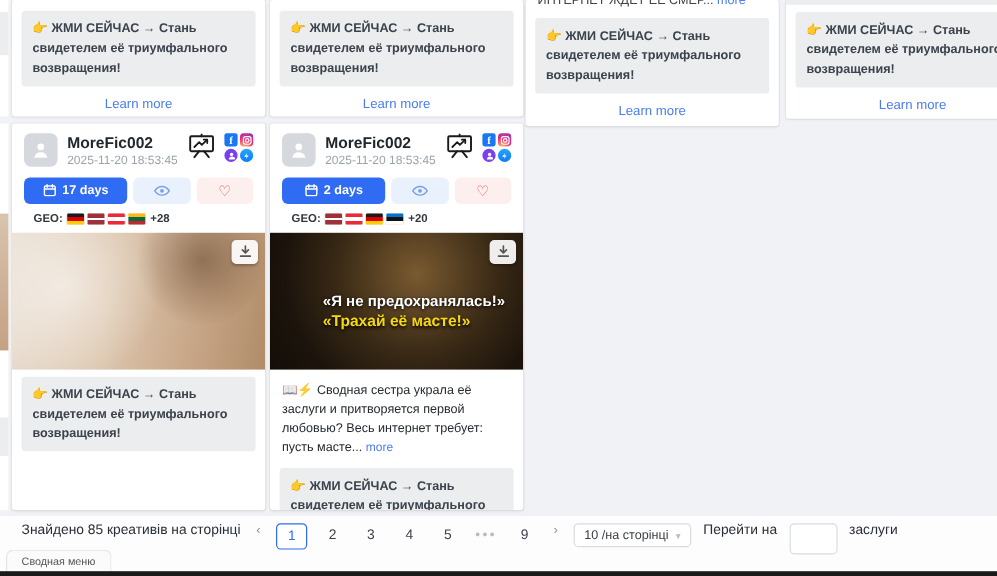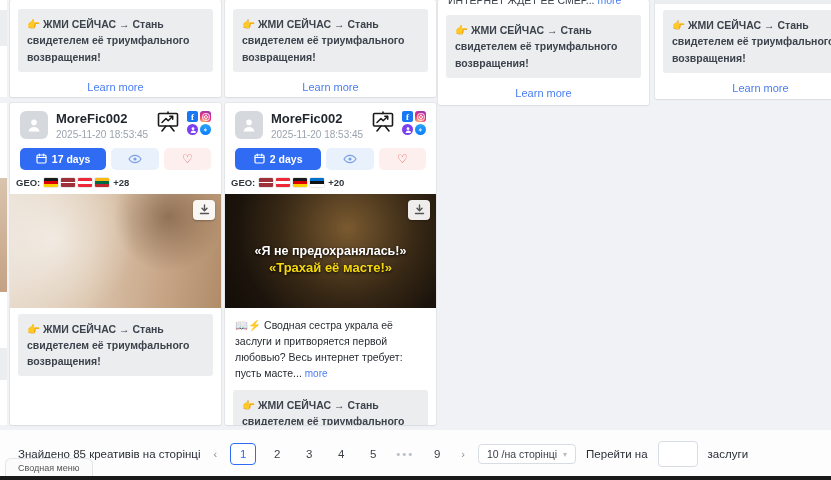--- a/index.html
+++ b/index.html
@@ -52,49 +52,49 @@
   .days-btn{
     flex:2.1 1 0;height:22px;background:#2f6bf3;border:none;border-radius:5px;color:#fff;
     font-size:10.5px;font-weight:bold;display:flex;align-items:center;justify-content:center;
     gap:5px;cursor:pointer;font-family:"Liberation Sans",sans-serif;
   }
   .eye-btn{flex:1 1 0;height:22px;background:#e9f1fc;border:none;border-radius:5px;
     display:flex;align-items:center;justify-content:center;cursor:pointer;}
   .heart-btn{flex:1 1 0;height:22px;background:#fdefee;border:none;border-radius:5px;
     display:flex;align-items:center;justify-content:center;cursor:pointer;
     color:#e05c5c;font-size:12px;line-height:1;}
-  .geo-row{display:flex;align-items:center;gap:4px;padding:7px 6px 6px;
+  .geo-row{display:flex;align-items:center;gap:4px;padding:7px 18px 6px;
     font-size:9.5px;font-weight:bold;color:#30363d;}
   .flag{width:14px;height:9px;border-radius:1px;display:inline-block;
     box-shadow:0 0 0 .5px rgba(0,0,0,.18);}
   .flag-germany{background:linear-gradient(#1a1a1a 33%,#d00 33%,#d00 66%,#ffce00 66%);}
   .flag-latvia{background:linear-gradient(#9e3039 40%,#fff 40%,#fff 60%,#9e3039 60%);}
   .flag-austria{background:linear-gradient(#ed2939 33%,#fff 33%,#fff 66%,#ed2939 66%);}
   .flag-lithuania{background:linear-gradient(#fdb913 33%,#006a44 33%,#006a44 66%,#c1272d 66%);}
   .flag-estonia{background:linear-gradient(#0072ce 33%,#111 33%,#111 66%,#fff 66%);}
   .ad-image{height:114px;position:relative;}
   .img-wedding{background:
     radial-gradient(circle at 20% 40%,rgba(255,255,255,.55),rgba(255,255,255,0) 45%),
     radial-gradient(circle at 75% 20%,rgba(90,60,35,.5),rgba(90,60,35,0) 30%),
     linear-gradient(100deg,#e9dfd3,#dcc6ae 40%,#c9a88a 70%,#b08c68);}
   .img-darkhand{background:
     radial-gradient(circle at 58% 30%,#7a5a30,#3a2a16 45%,#1c140c 75%,#120d07);}
   .img-dl-chip{
     position:absolute;top:6px;right:6px;width:22px;height:20px;background:rgba(255,255,255,.92);
     border-radius:4px;display:flex;align-items:center;justify-content:center;cursor:pointer;
     box-shadow:0 1px 2px rgba(0,0,0,.25);
   }
-  .overlay-txt{position:absolute;left:0;right:0;top:44%;text-align:center;}
+  .overlay-txt{position:absolute;left:0;right:0;top:44%;text-align:left;padding-left:44px;}
   .overlay-l1{font-size:12.5px;font-weight:bold;color:#fff;text-shadow:0 1px 3px #000;}
   .overlay-l2{font-size:13px;font-weight:bold;color:#f5d90a;text-shadow:0 1px 3px #000;margin-top:2px;}
   .desc{padding:9px 10px 2px;font-size:10.5px;color:#262b31;line-height:1.55;}
   .desc .more{color:#4a7df0;font-size:10px;cursor:pointer;}
   
   .footer{position:absolute;left:0;top:430px;width:831px;height:50px;background:#fdfdfe;}
-  .pag-row{display:flex;align-items:center;height:36px;padding:6px 0 0 18px;gap:10px;
+  .pag-row{display:flex;align-items:flex-start;height:36px;padding:6px 0 0 18px;gap:10px;
     font-size:11.5px;color:#2a2f36;}
   .pg-item{min-width:18px;height:20px;display:flex;align-items:center;justify-content:center;
     cursor:pointer;color:#3a3f46;padding:0 2px;}
   .pg-arrow{color:#8a9098;font-size:11px;cursor:pointer;padding:0 3px;}
   .pg-active{border:1px solid #2f6bf3;border-radius:4px;color:#2f6bf3;background:#fff;
     min-width:20px;}
   .pg-ellip{color:#b6bcc4;letter-spacing:2px;cursor:pointer;}
   .size-select{display:flex;align-items:center;gap:6px;border:1px solid #d8dce3;border-radius:4px;
     padding:3px 8px;font-size:10.5px;color:#3a3f46;background:#fff;cursor:pointer;}
   .size-select .chev{color:#b6bcc4;font-size:8px;}

